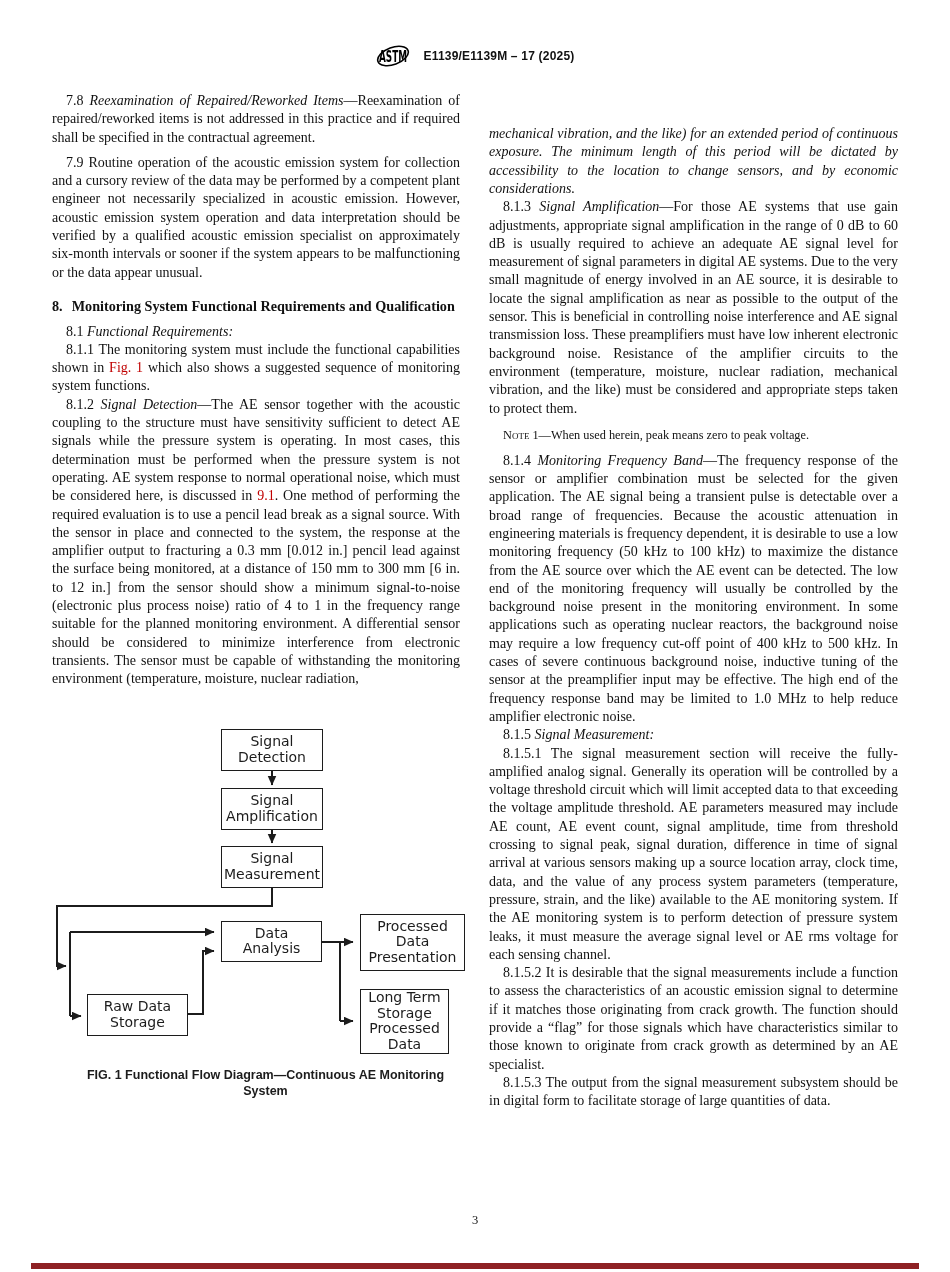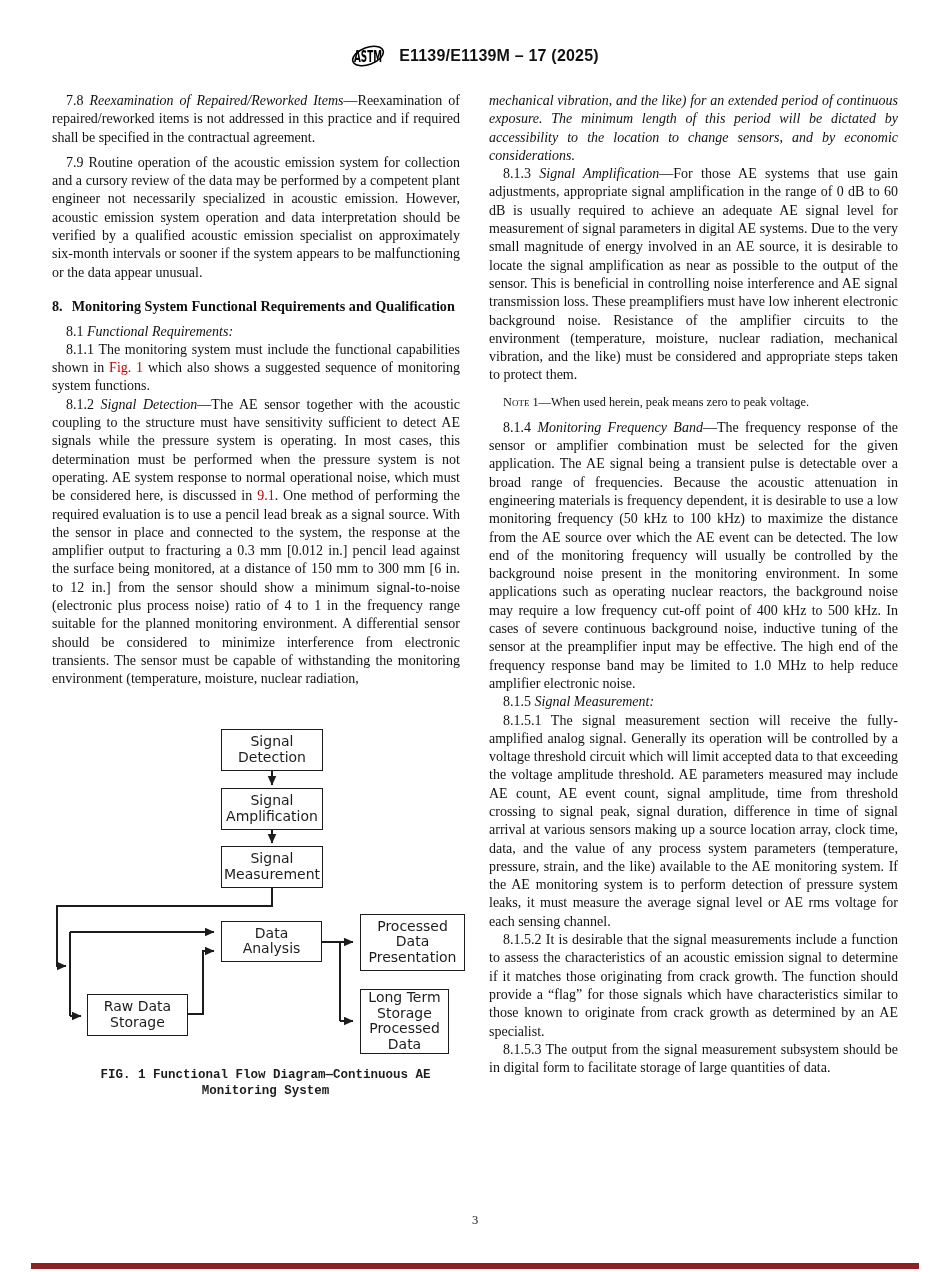--- a/index.html
+++ b/index.html
@@ -13,26 +13,26 @@
     overflow:hidden;
     box-sizing:border-box;
   }
   
   .hdr{
     position:absolute;top:38px;left:0;right:0;
     display:flex;justify-content:center;align-items:center;gap:14px;
   }
   .doc-code{
     font-family:"Liberation Sans", sans-serif;
-    font-weight:bold;font-size:16px;letter-spacing:.2px;
+    font-weight:bold;font-size:12px;letter-spacing:.2px;
   }
   
   .columns{
     position:absolute;top:92px;left:52px;width:846px;
-    display:flex;gap:29px;
+    display:flex;gap:29px;align-items:flex-end;
   }
   .col{font-size:14px;line-height:18.3px;text-align:justify;}
   .col.left{width:408px;}
   .col.right{width:409px;}
   .para{margin:0;text-indent:14px;}
   .para.cont{text-indent:0;font-style:italic;}
   .para.sp{margin-top:7px;}
   .it{font-style:italic;}
   .ref{color:#c00000;text-decoration:none;cursor:pointer;}
   .h8{
@@ -56,21 +56,21 @@
   .fbox span{white-space:pre-line;}
   .b-sd{left:169px;top:10px;width:102px;height:42px;}
   .b-sa{left:169px;top:69px;width:102px;height:42px;}
   .b-sm{left:169px;top:127px;width:102px;height:42px;}
   .b-da{left:169px;top:202px;width:101px;height:41px;}
   .b-rds{left:35px;top:275px;width:101px;height:42px;}
   .b-pdp{left:308px;top:195px;width:105px;height:57px;}
   .b-lts{left:308px;top:270px;width:89px;height:65px;}
   .fcap{
     position:absolute;left:12px;right:0;top:348px;
-    font-family:Liberation Mono, monospace;font-weight:bold;
+    font-family:Liberation Sans, sans-serif;font-weight:bold;
     font-size:12.5px;line-height:16px;text-align:center;color:#1c1c1c;
   }
   
   .pageno{
     position:absolute;left:0;right:0;top:1213px;
     text-align:center;font-size:12.5px;
   }
   .redbar{
     position:absolute;left:31px;right:31px;bottom:3px;height:6px;
     background:#8e2124;

